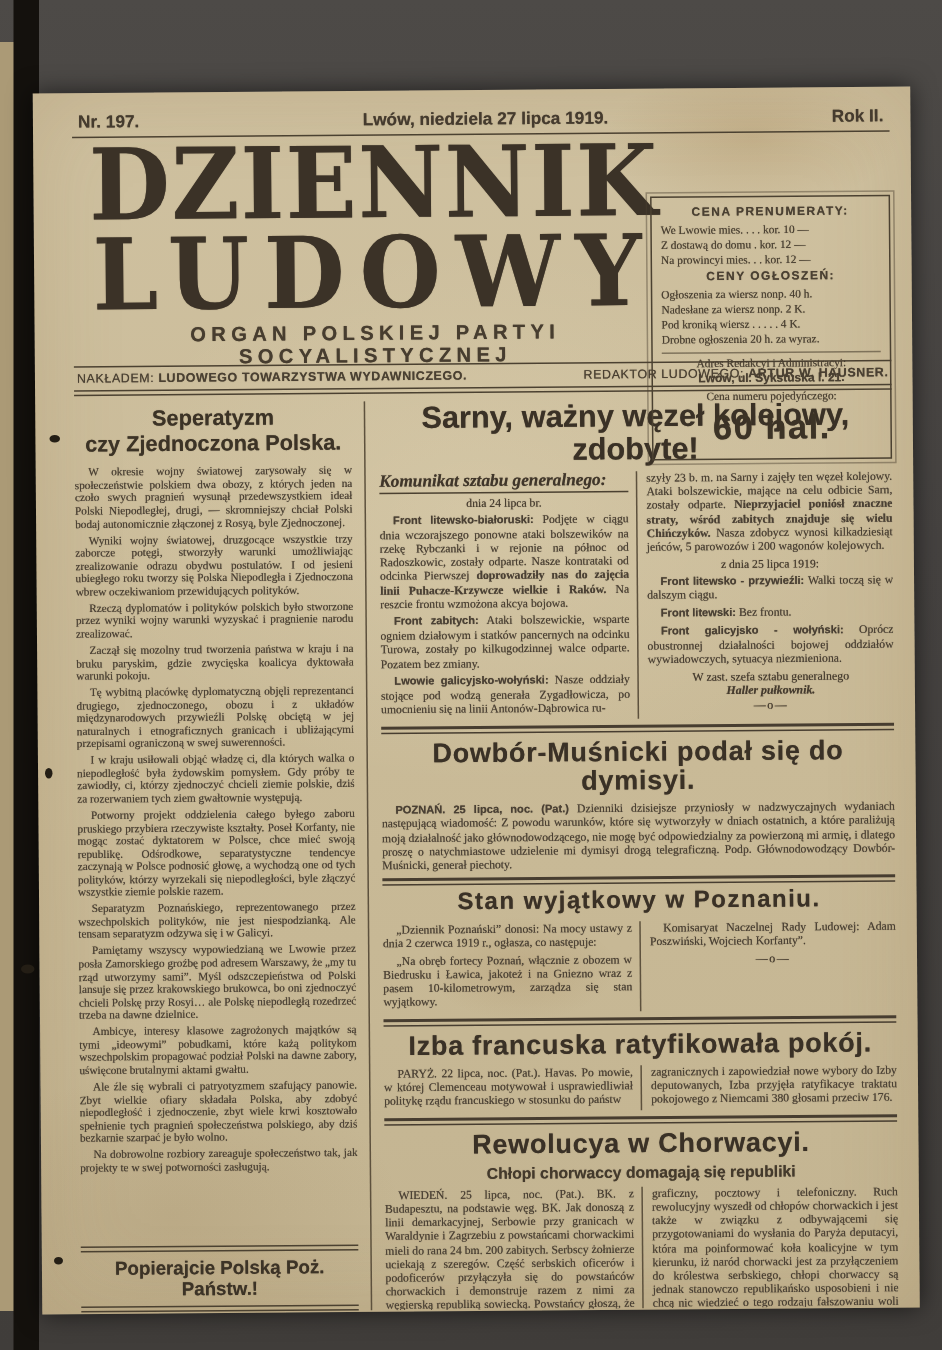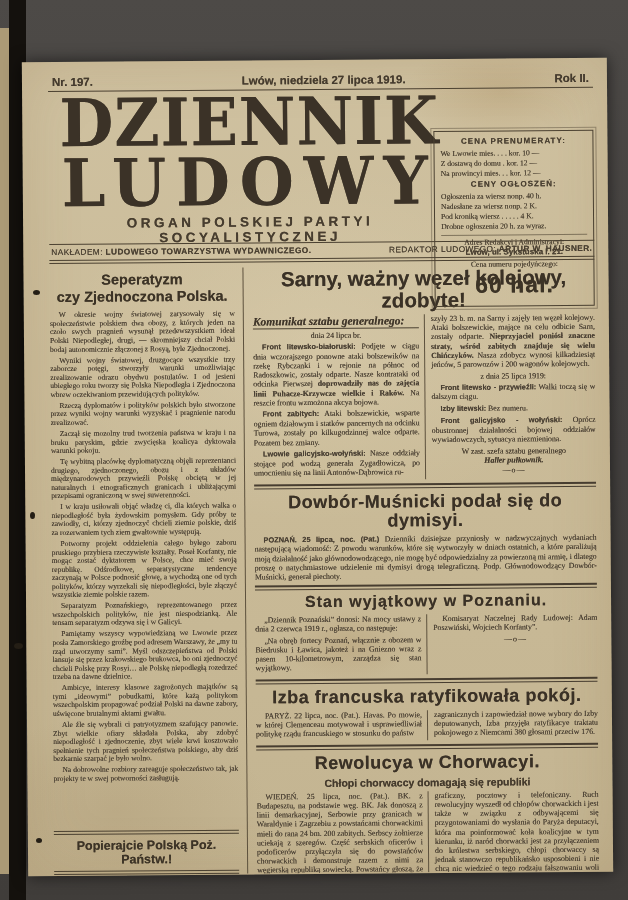--- a/index.html
+++ b/index.html
@@ -169,21 +169,21 @@
             <div class="kicker">Komunikat sztabu generalnego:</div>
             <div class="cdate">dnia 24 lipca br.</div>
             <p class="b2"><span class="lead">Front litewsko-białoruski:</span> <span>Podjęte w ciągu dnia wczorajszego ponowne ataki bolszewików na rzekę Rybczanki i w rejonie na północ od Radoszkowic, zostały odparte. Nasze kontrataki od odcinka Pierwszej</span> <b>doprowadziły nas do zajęcia linii Puhacze-Krzywcze wielkie i Raków.</b> <span>Na reszcie frontu wzmożona akcya bojowa.</span></p>
             <p class="b2"><span class="lead">Front zabitych:</span> <span>Ataki bolszewickie, wsparte ogniem działowym i statków pancernych na odcinku Turowa, zostały po kilkugodzinnej walce odparte. Pozatem bez zmiany.</span></p>
             <p class="b2"><span class="lead">Lwowie galicyjsko-wołyński:</span> <span>Nasze oddziały stojące pod wodzą generała Zygadłowicza, po umocnieniu się na linii Antonów-Dąbrowica ru-</span></p>
           </div>
           <div class="c2">
             <p class="b2" style="text-indent:0"><span>szyły 23 b. m. na Sarny i zajęły ten węzeł kolejowy. Ataki bolszewickie, mające na celu odbicie Sarn, zostały odparte. </span><b>Nieprzyjaciel poniósł znaczne straty, wśród zabitych znajduje się wielu Chińczyków.</b><span> Nasza zdobycz wynosi kilkadziesiąt jeńców, 5 parowozów i 200 wagonów kolejowych.</span></p>
             <div class="cdate">z dnia 25 lipca 1919:</div>
             <p class="b2"><span class="lead">Front litewsko - przywieźli:</span> <span>Walki toczą się w dalszym ciągu.</span></p>
-            <p class="b2"><span class="lead">Izby litewski:</span> <span>Bez numeru.</span></p>
+            <p class="b2"><span class="lead">Front litewski:</span> <span>Bez frontu.</span></p>
             <p class="b2"><span class="lead">Front galicyjsko - wołyński:</span> <span>Oprócz obustronnej działalności bojowej oddziałów wywiadowczych, sytuacya niezmieniona.</span></p>
             <div class="sig">
               <div>W zast. szefa sztabu generalnego</div>
               <div class="nm">Haller pułkownik.</div>
             </div>
             <div class="odiv">—o—</div>
           </div>
         </div>
       </div>
 

